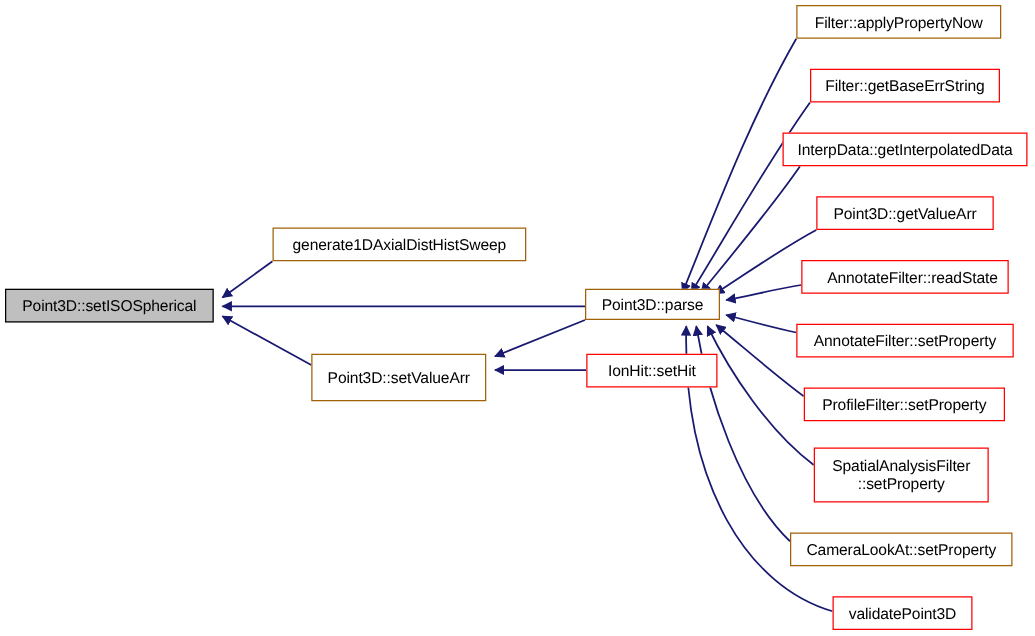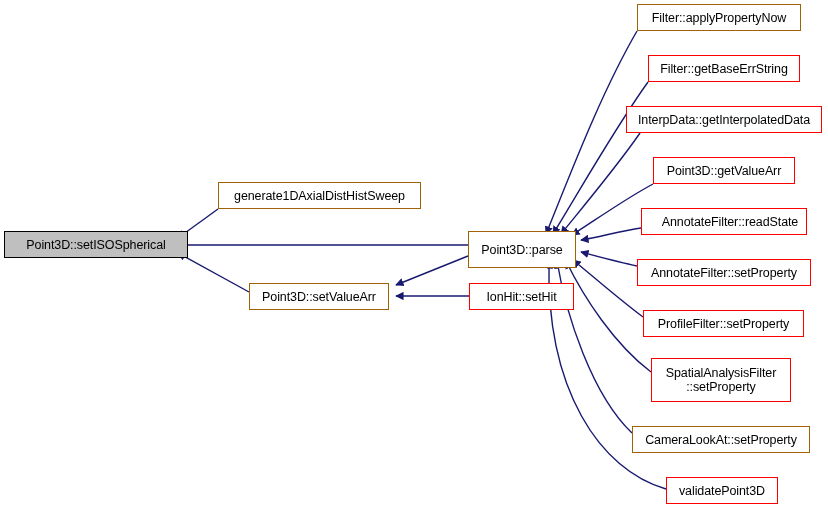--- a/index.html
+++ b/index.html
@@ -83,33 +83,33 @@
       <path d="M 641,228 C 620,231 600,237 581,240"></path>
 
       <path d="M 637,266 C 618,262 600,257 581,252"></path>
       <path d="M 643,317 C 620,300 595,278 573,260"></path>
       <path d="M 651,372 C 615,345 584,298 566,261"></path>
       <path d="M 632,433 C 592,395 566,315 557,261"></path>
       <path d="M 666,489 C 600,470 546,390 549,261"></path>
     </g>
   </svg>
 
-  <div class="node current" style="left:4px; top:231px; width:184px; height:27px;">
+  <div class="node current" style="left:4px; top:231px; width:167px; height:27px;">
     <span class="node-label">Point3D::setISOSpherical</span>
   </div>
 
   <div class="node" style="left:218px; top:182px; width:203px; height:27px;">
     <span class="node-label">generate1DAxialDistHistSweep</span>
   </div>
 
-  <div class="node" style="left:249px; top:283px; width:140px; height:27px;">
+  <div class="node" style="left:249px; top:283px; width:140px; height:38px;">
     <span class="node-label">Point3D::setValueArr</span>
   </div>
 
-  <div class="node" style="left:468px; top:231px; width:108px; height:37px;">
+  <div class="node" style="left:468px; top:231px; width:108px; height:25px;">
     <span class="node-label">Point3D::parse</span>
   </div>
 
   <div class="node red" style="left:469px; top:283px; width:105px; height:27px;">
     <span class="node-label">IonHit::setHit</span>
   </div>
 
   <div class="node" style="left:637px; top:4px; width:164px; height:27px;">
     <span class="node-label">Filter::applyPropertyNow</span>
   </div>

